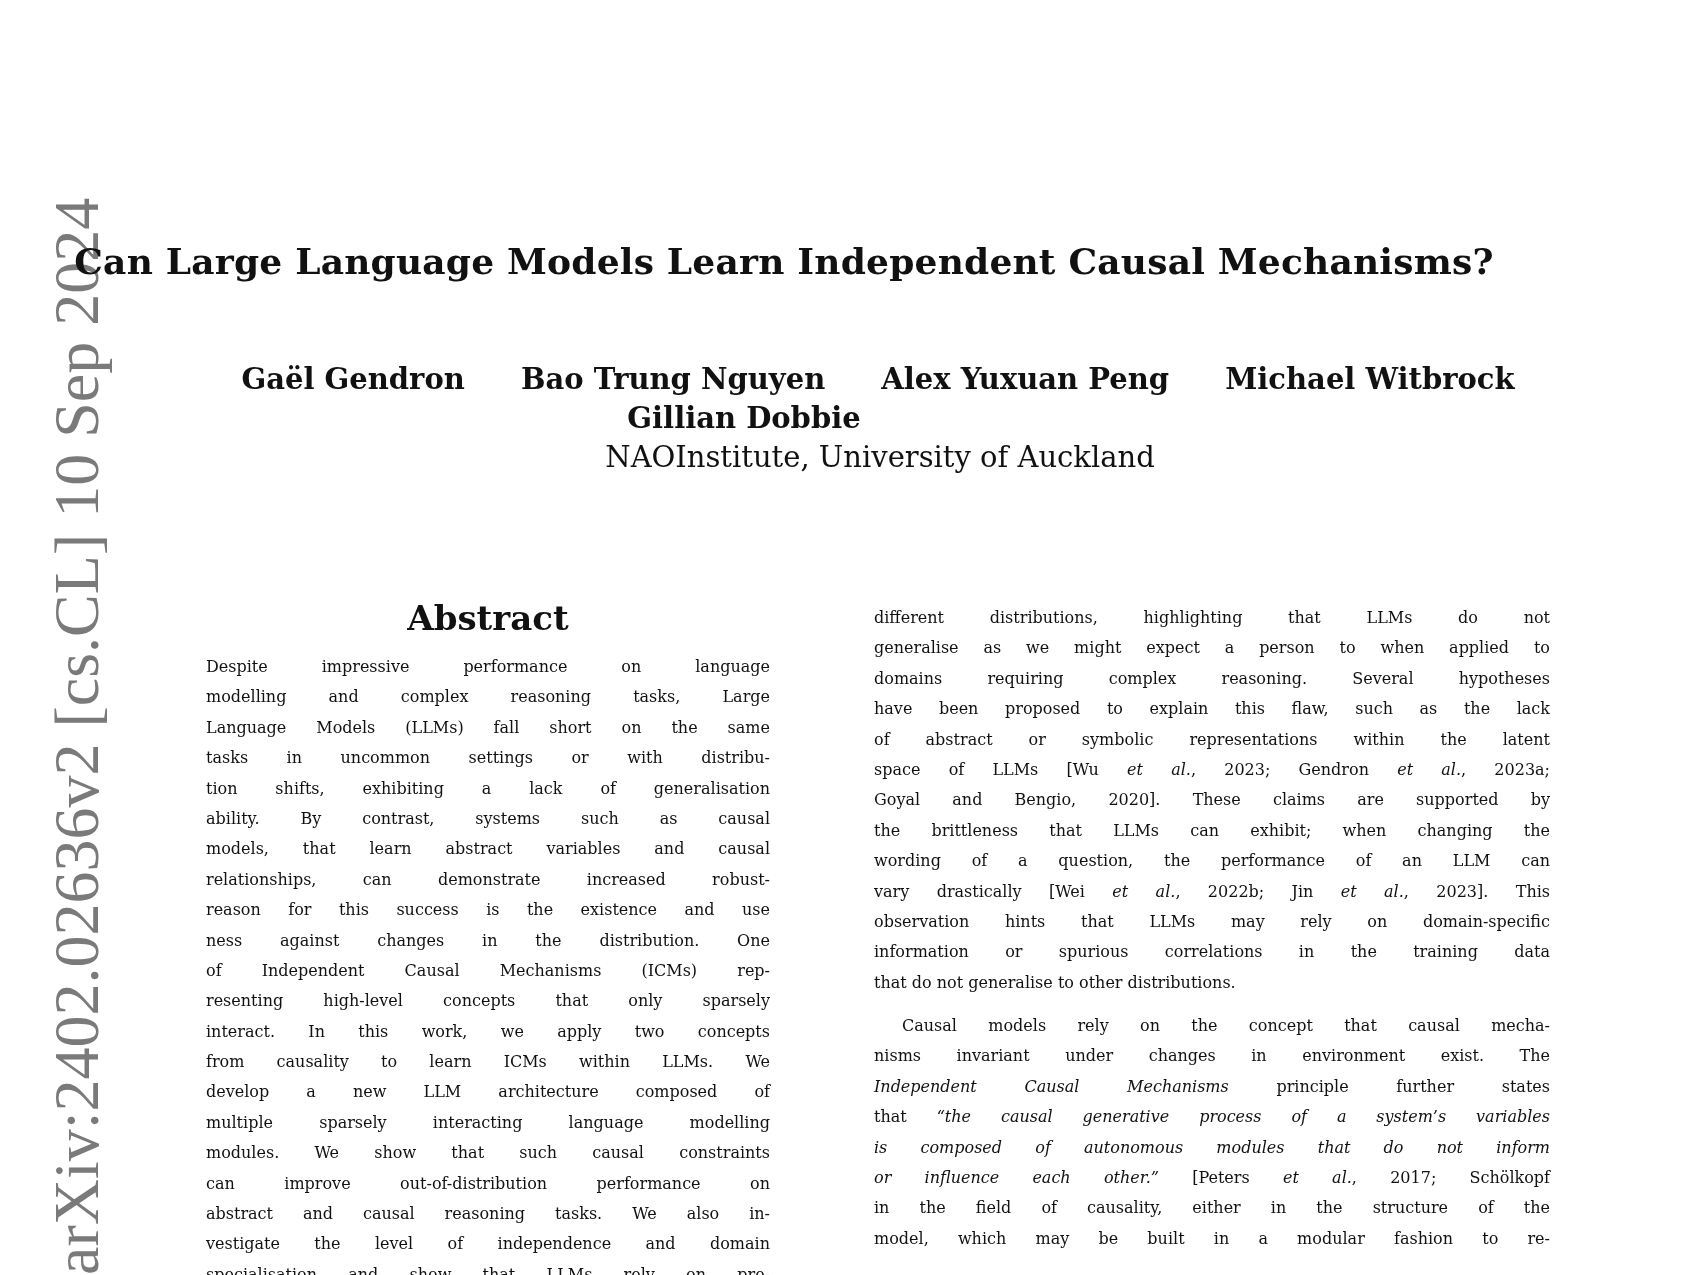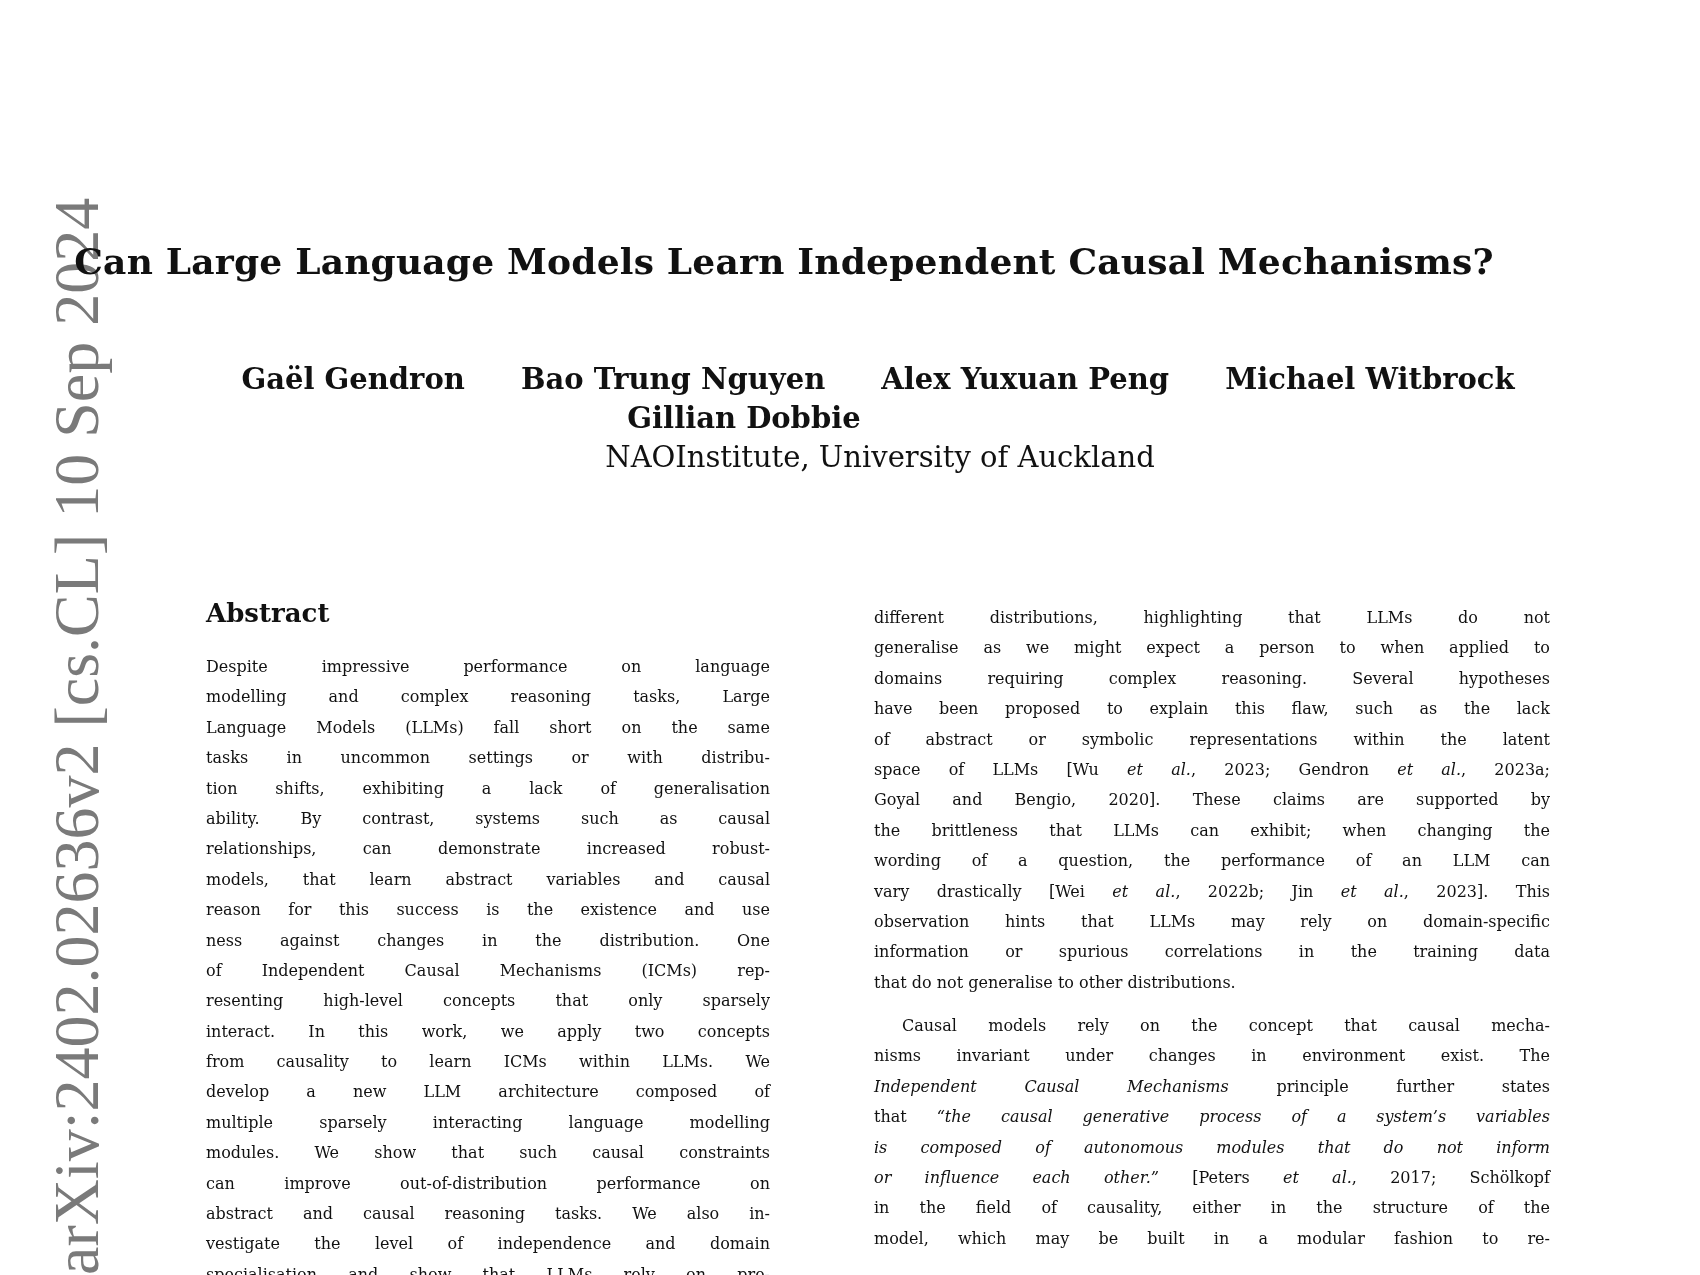--- a/index.html
+++ b/index.html
@@ -12,22 +12,22 @@
   .authors .a { margin: 0 23px; }
   .authors2 { position: absolute; top: 401px; left: 0; width: 1488px; text-align: center;
               font-weight: bold; font-size: 29px; }
   .affil { position: absolute; top: 440px; left: 0; width: 1700px; text-align: center;
            font-size: 29px; padding-left: 30px; }
   .sidebar { position: absolute; left: 40px; top: 1275px; transform-origin: 0 0;
              transform: rotate(-90deg); white-space: nowrap;
              font-family: "Liberation Serif", serif; font-size: 64px; color: #7a7a7a; }
   .col-left { left: 206px; width: 564px; }
   .col-right { left: 874px; width: 676px; }
-  .abs-head { position: absolute; top: 598px; left: 206px; width: 564px; 
-              font-weight: bold; font-size: 26px; }
+  .abs-head { position: absolute; top: 598px; left: 206px; width: 564px; text-align: center;
+              font-weight: bold; font-size: 34px; }
   .line { display: block; white-space: nowrap; text-align: justify; text-align-last: justify; height: 30.4px; }
   .line.last { text-align-last: left; }
   .para { position: absolute; }
   i { font-style: italic; }
 </style>
 </head>
 <body>
 
 <div class="sidebar">arXiv:2402.02636v2  [cs.CL]  10 Sep 2024</div>
 
@@ -44,22 +44,22 @@
 
 <div class="abs-head">Abstract</div>
 
 <div class="para col-left" style="top:657px;" id="abs-body">
     <span class="line">Despite impressive performance on language</span>
     <span class="line">modelling and complex reasoning tasks, Large</span>
     <span class="line">Language Models (LLMs) fall short on the same</span>
     <span class="line">tasks in uncommon settings or with distribu-</span>
     <span class="line">tion shifts, exhibiting a lack of generalisation</span>
     <span class="line">ability.  By contrast, systems such as causal</span>
+    <span class="line">models, that learn abstract variables and causal</span>
     <span class="line">relationships, can demonstrate increased robust-</span>
-    <span class="line">models, that learn abstract variables and causal</span>
     <span class="line">reason for this success is the existence and use</span>
     <span class="line">ness against changes in the distribution.  One</span>
     <span class="line">of Independent Causal Mechanisms (ICMs) rep-</span>
     <span class="line">resenting high-level concepts that only sparsely</span>
     <span class="line">interact.  In this work, we apply two concepts</span>
     <span class="line">from causality to learn ICMs within LLMs.  We</span>
     <span class="line">develop a new LLM architecture composed of</span>
     <span class="line">multiple sparsely interacting language modelling</span>
     <span class="line">modules.  We show that such causal constraints</span>
     <span class="line">can improve out-of-distribution performance on</span>

